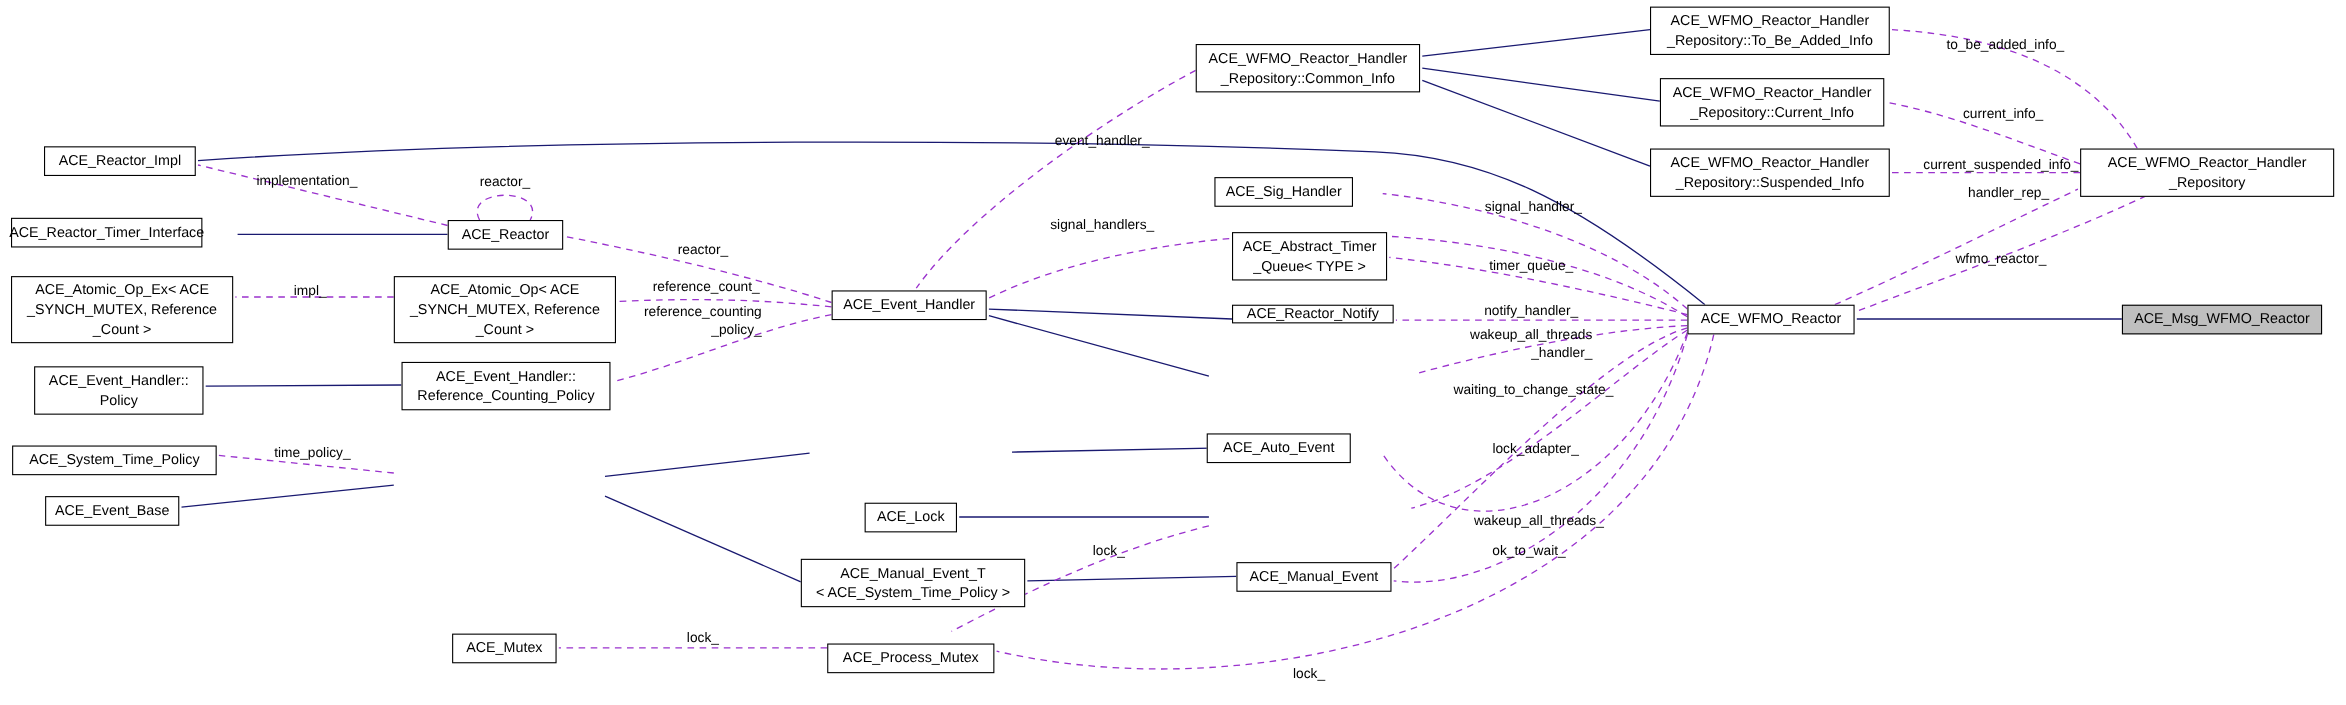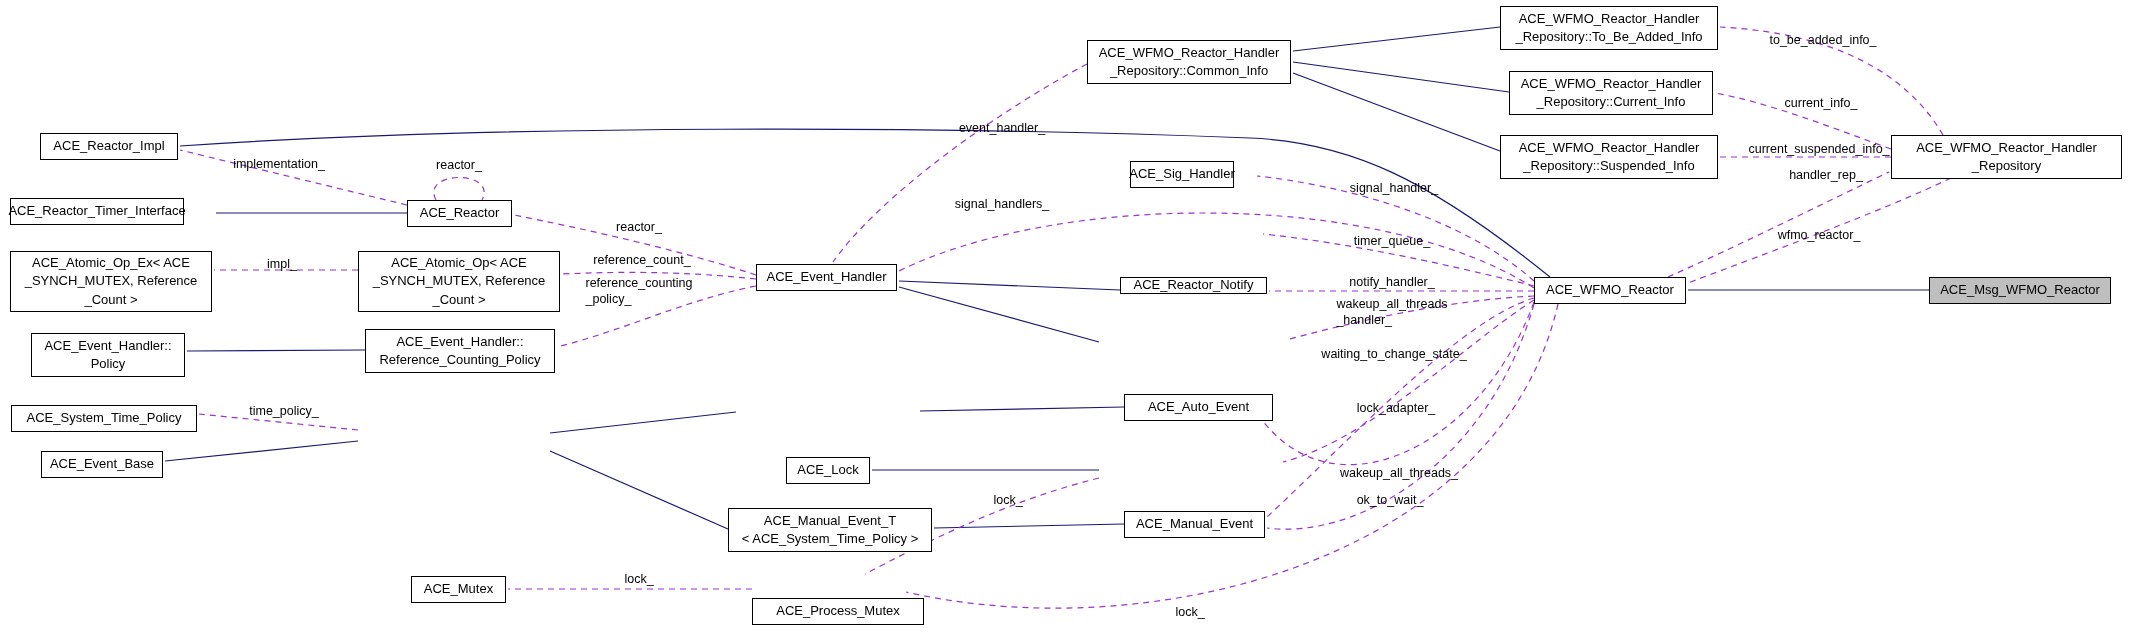--- a/index.html
+++ b/index.html
@@ -15,21 +15,21 @@
   .mh-use { fill: var(--edge-use,#9a32cd); }
   .node {
     position:absolute; display:flex; align-items:center; justify-content:center;
     text-align:center; border:1px solid var(--node-border,#000);
     background:var(--node-fill,#fff); color:#000; font-size:13px; line-height:1.42;
     white-space:pre-line; cursor:pointer; z-index:2;
   }
   .node.highlight { background:var(--hl-fill,#bfbfbf); }
   .elabel {
     position:absolute; transform:translate(-50%,-50%); font-size:12.5px; color:#000;
-    white-space:pre; text-align:left; line-height:1.25; z-index:3; background:transparent;
+    white-space:pre; text-align:right; line-height:1.25; z-index:3; background:transparent;
   }
 </style>
 </head>
 <body>
 
 <div class="canvas">
 
   <svg class="edges" viewBox="0 0 2133 641" xmlns="http://www.w3.org/2000/svg">
     <defs>
       <marker id="mInh" viewBox="0 0 10 8" markerWidth="11" markerHeight="9" refX="9.5" refY="4" orient="auto" markerUnits="userSpaceOnUse">
@@ -95,27 +95,29 @@
   <div class="node" style="left:411px;top:576px;width:95px;height:27px">ACE_Mutex</div>
   <div class="node" style="left:407px;top:200px;width:105px;height:27px">ACE_Reactor</div>
   <div class="node" style="left:358px;top:251px;width:202px;height:61px">ACE_Atomic_Op&lt; ACE
 _SYNCH_MUTEX, Reference
 _Count &gt;</div>
   <div class="node" style="left:365px;top:329px;width:190px;height:44px">ACE_Event_Handler::
 Reference_Counting_Policy</div>
   <div class="node" style="left:786px;top:457px;width:84px;height:27px">ACE_Lock</div>
   <div class="node" style="left:728px;top:508px;width:204px;height:44px">ACE_Manual_Event_T
 &lt; ACE_System_Time_Policy &gt;</div>
-  <div class="node" style="left:752px;top:598px;width:172px;height:27px">ACE_Process_Mutex</div>
+  <div class="node" style="left:752px;top:585px;width:152px;height:27px">ACE_Process_Mutex</div>
   <div class="node" style="left:756px;top:264px;width:141px;height:27px">ACE_Event_Handler</div>
   <div class="node" style="left:1087px;top:40px;width:204px;height:44px">ACE_WFMO_Reactor_Handler
 _Repository::Common_Info</div>
-  <div class="node" style="left:1130px;top:161px;width:104px;height:27px">ACE_Sig_Handler</div>
+  <div class="node" style="left:1104px;top:161px;width:126px;height:27px">ACE_Sig_Handler</div>
+  <div class="node" style="left:1120px;top:211px;width:141px;height:44px">ACE_Abstract_Timer
+_Queue&lt; TYPE &gt;</div>
   <div class="node" style="left:1120px;top:277px;width:147px;height:17px">ACE_Reactor_Notify</div>
-  <div class="node" style="left:1124px;top:394px;width:149px;height:27px">ACE_Auto_Event</div>
+  <div class="node" style="left:1097px;top:394px;width:131px;height:27px">ACE_Auto_Event</div>
   <div class="node" style="left:1124px;top:511px;width:141px;height:27px">ACE_Manual_Event</div>
   <div class="node" style="left:1500px;top:6px;width:218px;height:44px">ACE_WFMO_Reactor_Handler
 _Repository::To_Be_Added_Info</div>
   <div class="node" style="left:1509px;top:71px;width:204px;height:44px">ACE_WFMO_Reactor_Handler
 _Repository::Current_Info</div>
   <div class="node" style="left:1500px;top:135px;width:218px;height:44px">ACE_WFMO_Reactor_Handler
 _Repository::Suspended_Info</div>
   <div class="node" style="left:1534px;top:277px;width:152px;height:27px">ACE_WFMO_Reactor</div>
   <div class="node" style="left:1891px;top:135px;width:231px;height:44px">ACE_WFMO_Reactor_Handler
 _Repository</div>

